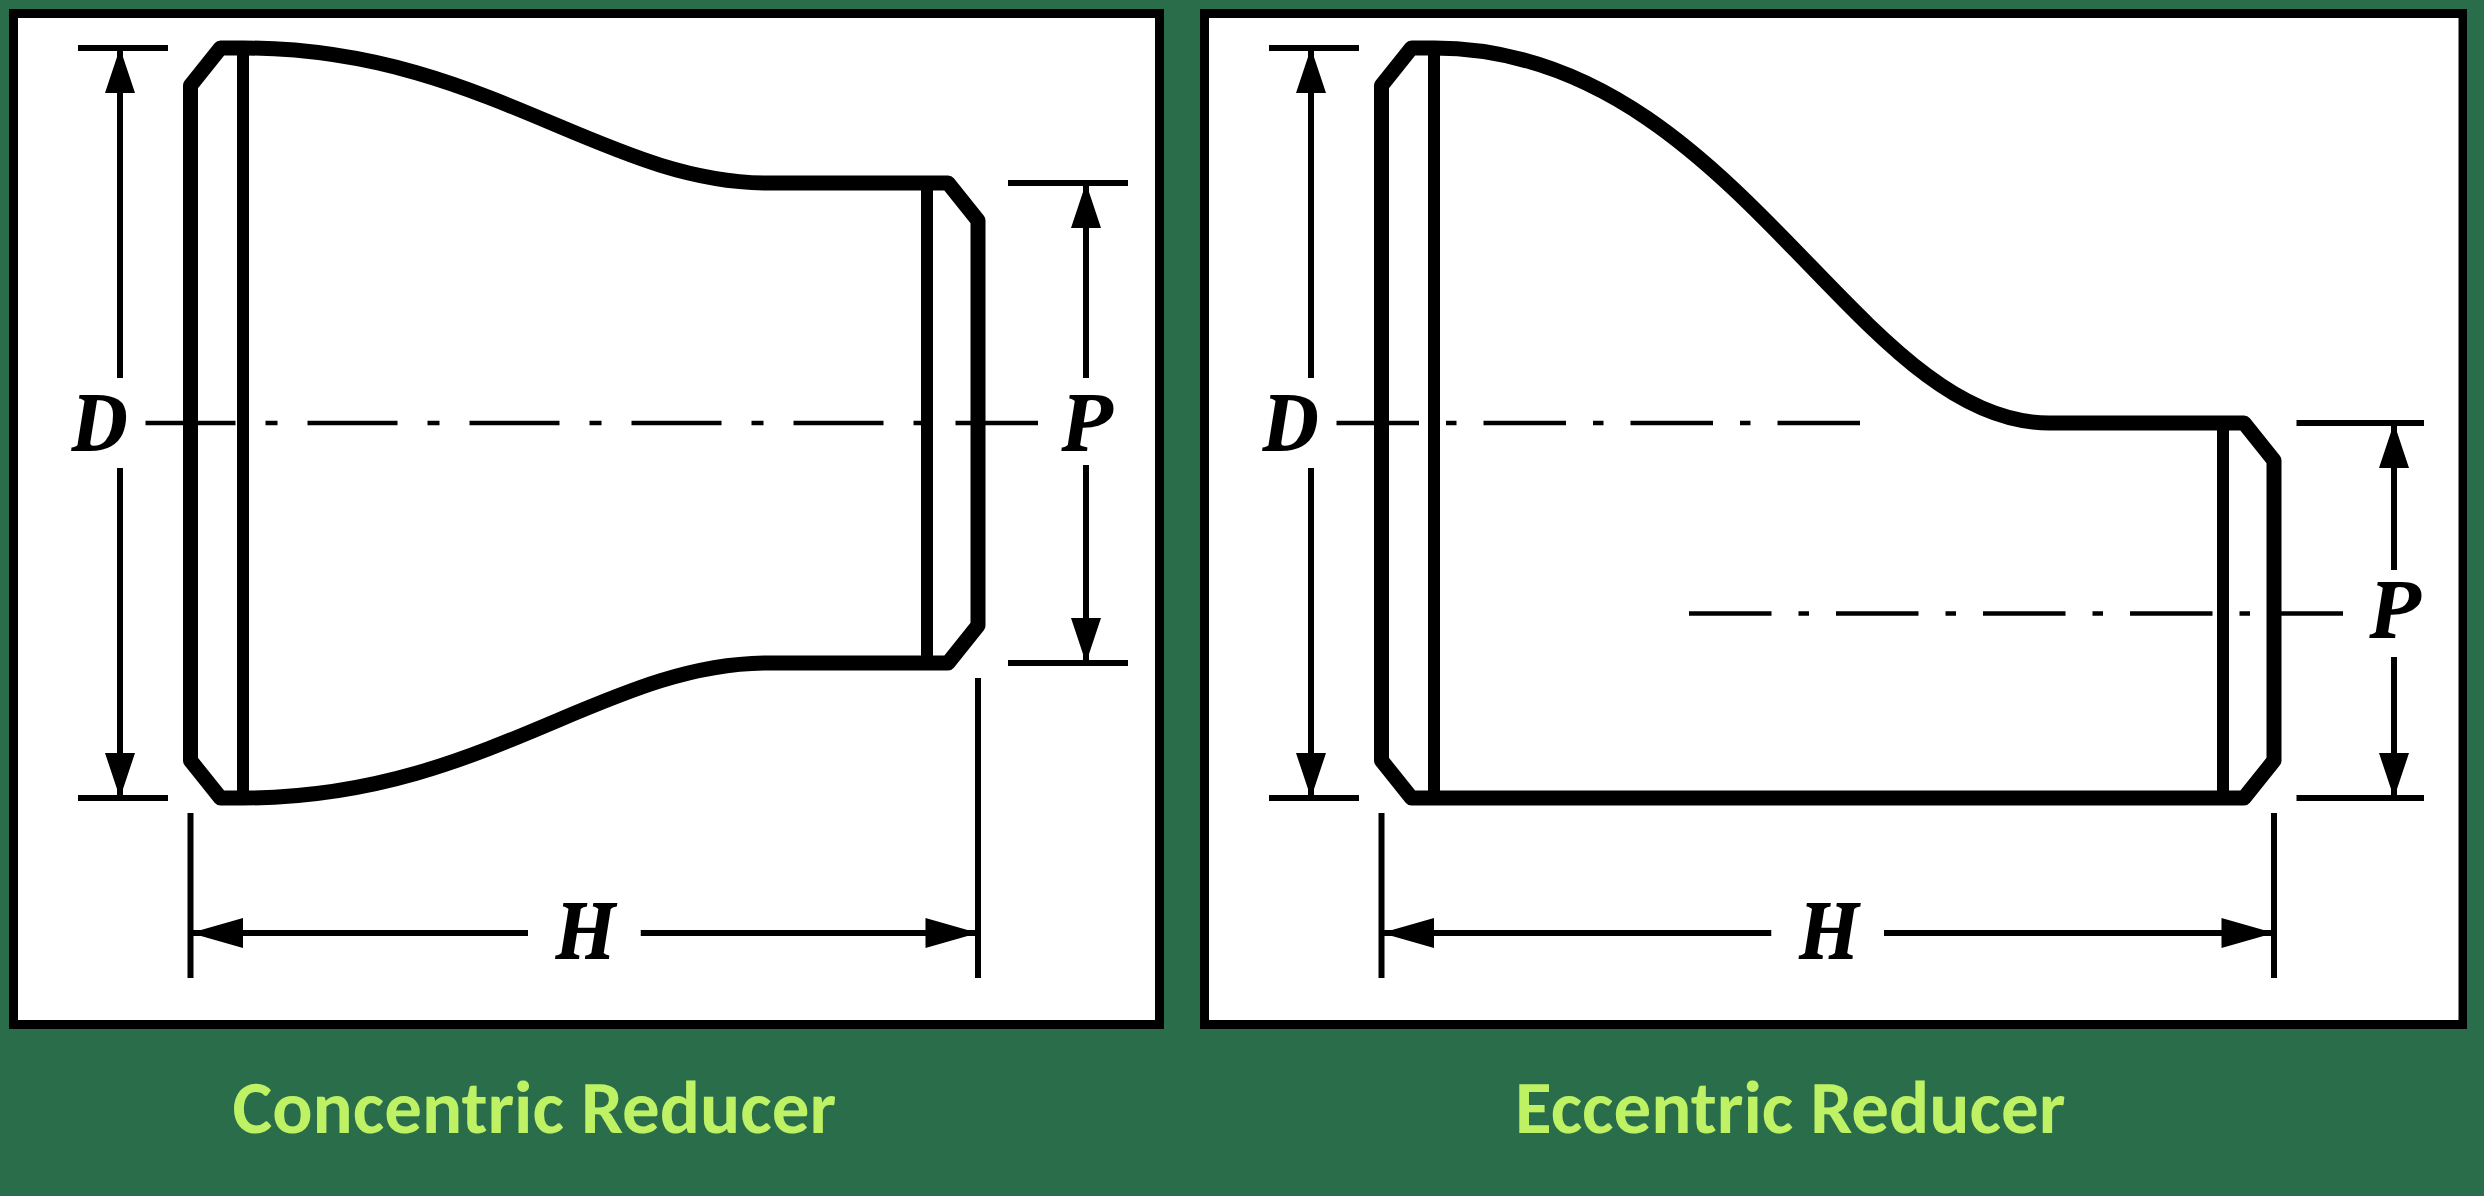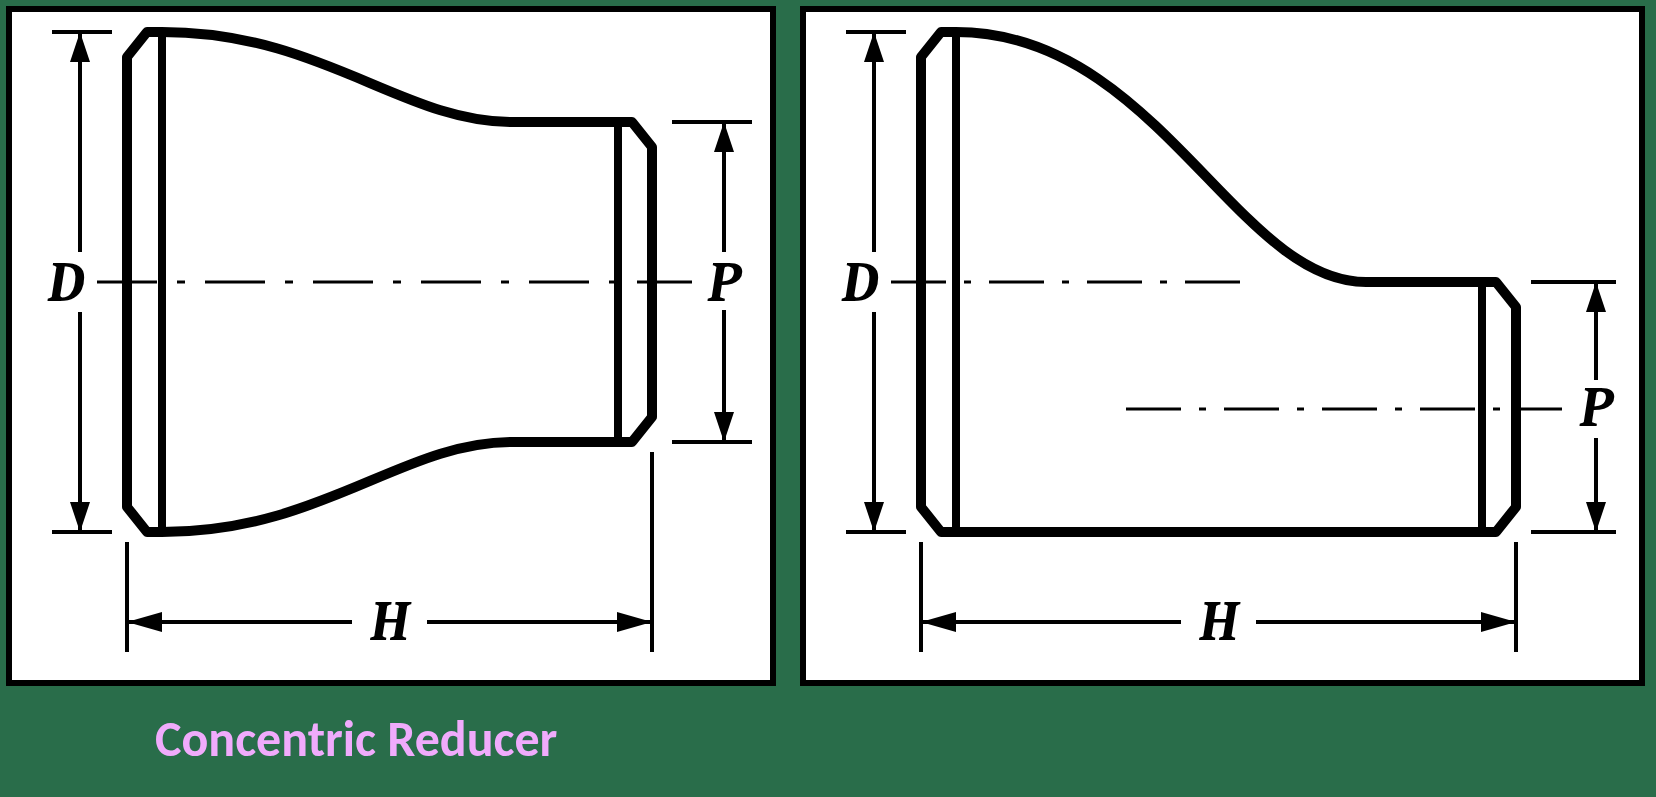--- a/index.html
+++ b/index.html
@@ -25,21 +25,21 @@
     position: absolute;
     left: 0;
     top: 0;
     width: 100%;
     height: 100%;
   }
   .caption {
     position: absolute;
     font-size: 50px;
     font-weight: 700;
-    color: #f0abfc;
+    color: #bef264;
     white-space: nowrap;
     text-align: center;
   }
   .dim-label {
     font-size: 56px;
     font-style: italic;
     font-weight: 600;
     fill: #000000;
     font-family: "Cambria", "Times New Roman", serif;
     text-anchor: middle;
@@ -174,14 +174,15 @@
         <line x1="710" y1="530" x2="710" y2="640" stroke="#000" stroke-width="4"></line>
         <line x1="115" y1="610" x2="375" y2="610" stroke="#000" stroke-width="4"></line>
         <line x1="450" y1="610" x2="710" y2="610" stroke="#000" stroke-width="4"></line>
         <polygon points="115,610 150,600 150,620" fill="#000"></polygon>
         <polygon points="710,610 675,600 675,620" fill="#000"></polygon>
         <rect x="375" y="580" width="75" height="58" fill="#fff"></rect>
         <text x="413" y="614" class="dim-label">H</text>
       </g>
     </svg>
   </div>
+  <div class="caption" style="left:1010px; top:708px;">Eccentric Reducer</div>
 
 </div>
 
 </body></html>

